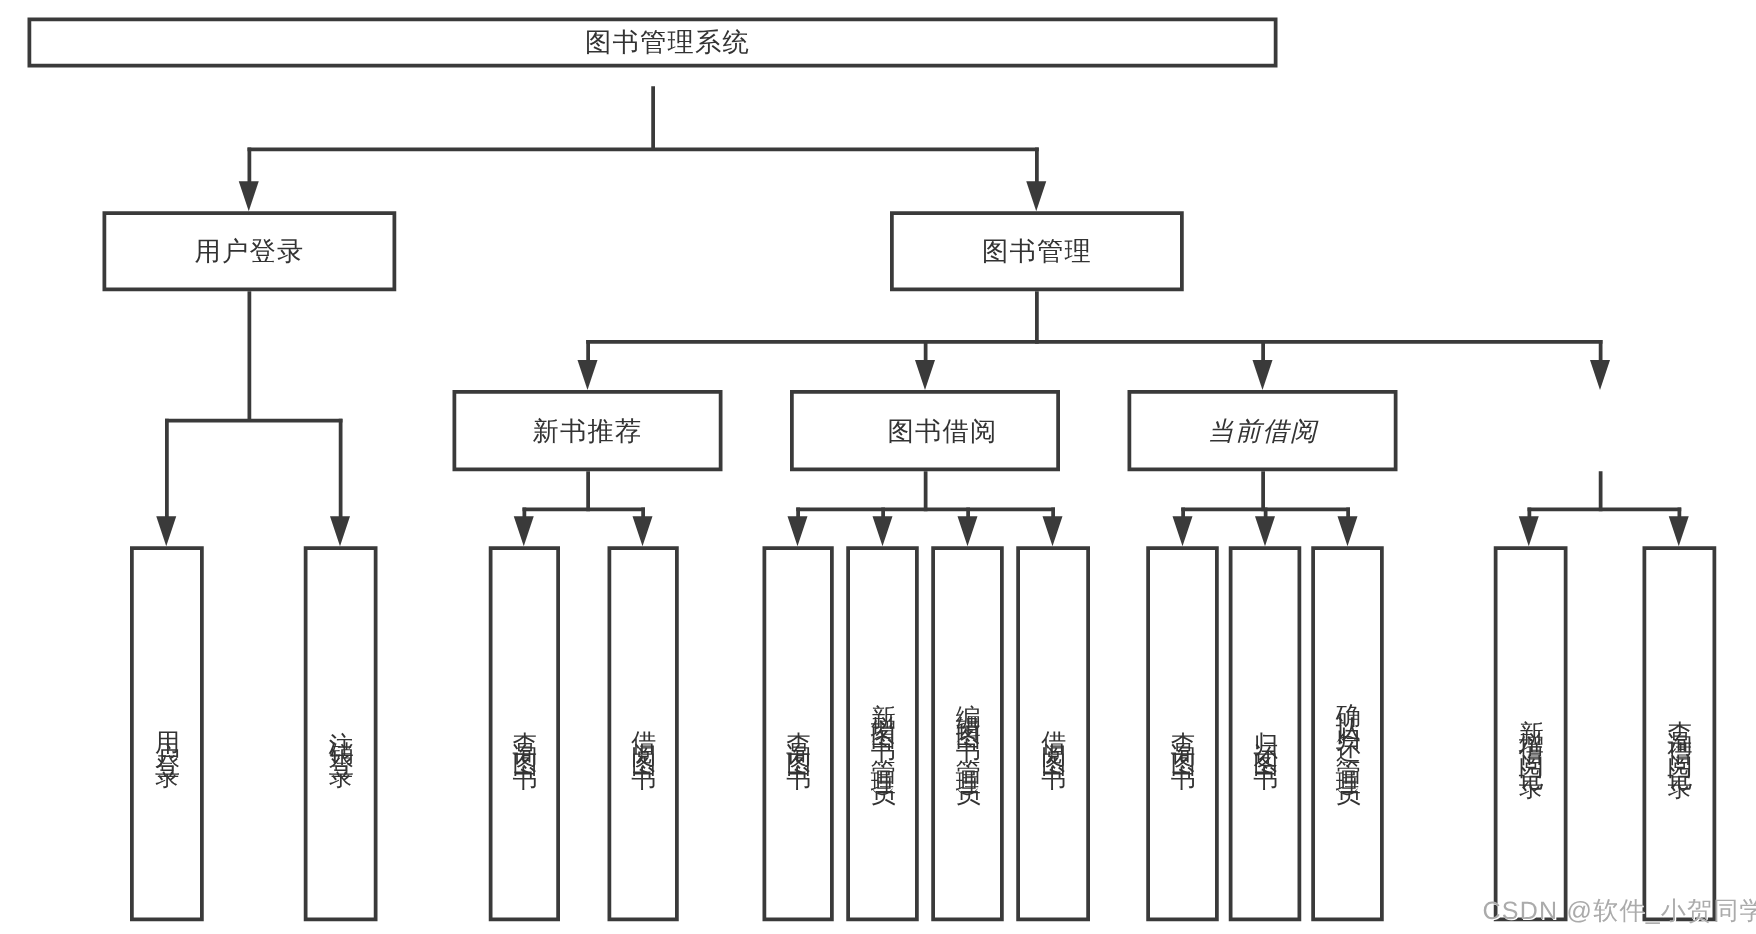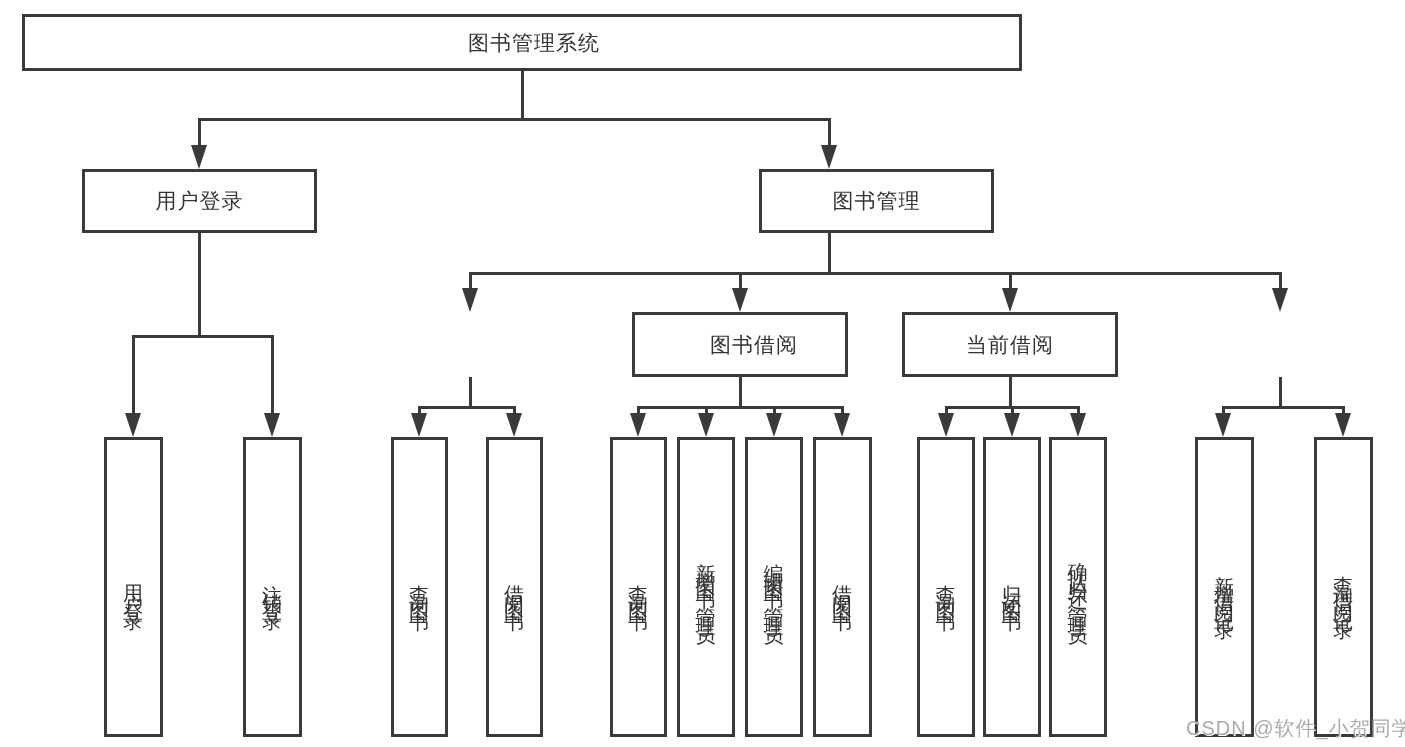--- a/index.html
+++ b/index.html
@@ -30,52 +30,53 @@
     position:absolute; left:1186px; top:715px; font-size:20px;
     color:#ababab; letter-spacing:1px; white-space:nowrap;
     text-shadow:1px 1px 0 #ffffff;
   }
 </style>
 </head>
 <body>
 
 <div id="canvas">
 
-  <div class="box" style="left:22px; top:14px; width:1000px; height:57px;padding-left:24px;">图书管理系统</div>
+  <div class="box" style="left:22px; top:14px; width:1000px; height:40px;padding-left:24px;">图书管理系统</div>
 
   <div class="vline" style="left:521px; top:69px; height:50px;"></div>
   <div class="hline" style="left:198px; top:118px; width:633px;"></div>
   <div class="vline" style="left:198px; top:118px; height:32px;"></div>
   <div class="ahead" style="left:191px; top:145px;"></div>
   <div class="vline" style="left:828px; top:118px; height:32px;"></div>
   <div class="ahead" style="left:821px; top:145px;"></div>
 
   <div class="box" style="left:82px; top:169px; width:235px; height:64px;">用户登录</div>
-  <div class="box" style="left:712px; top:169px; width:235px; height:64px;margin-left:47px;">图书管理</div>
+  <div class="box" style="left:712px; top:169px; width:235px; height:64px;">图书管理</div>
 
   <div class="vline" style="left:198px; top:233px; height:104px;"></div>
   <div class="hline" style="left:132px; top:335px; width:142px;"></div>
   <div class="vline" style="left:132px; top:335px; height:80px;"></div>
   <div class="ahead" style="left:125px; top:413px;"></div>
   <div class="vline" style="left:271px; top:335px; height:80px;"></div>
   <div class="ahead" style="left:264px; top:413px;"></div>
 
   <div class="vline" style="left:828px; top:233px; height:42px;"></div>
   <div class="hline" style="left:469px; top:272px; width:813px;"></div>
   <div class="vline" style="left:469px; top:272px; height:18px;"></div>
   <div class="ahead" style="left:462px; top:288px;"></div>
   <div class="vline" style="left:739px; top:272px; height:18px;"></div>
   <div class="ahead" style="left:732px; top:288px;"></div>
   <div class="vline" style="left:1009px; top:272px; height:18px;"></div>
   <div class="ahead" style="left:1002px; top:288px;"></div>
   <div class="vline" style="left:1279px; top:272px; height:18px;"></div>
   <div class="ahead" style="left:1272px; top:288px;"></div>
 
+  <div class="box" style="left:362px; top:312px; width:216px; height:65px;">新书推荐</div>
   <div class="box" style="left:632px; top:312px; width:216px; height:65px;padding-left:28px;">图书借阅</div>
-  <div class="box" style="left:902px; top:312px; width:216px; height:65px;">当前借阅</div>
+  <div class="box" style="left:902px; top:312px; width:216px; height:65px;font-style:italic;">当前借阅</div>
 
   <div class="vline" style="left:469px; top:377px; height:32px;"></div>
   <div class="hline" style="left:418px; top:406px; width:98px;"></div>
   <div class="vline" style="left:418px; top:406px; height:10px;"></div>
   <div class="ahead" style="left:411px; top:413px;"></div>
   <div class="vline" style="left:513px; top:406px; height:10px;"></div>
   <div class="ahead" style="left:506px; top:413px;"></div>
 
   <div class="vline" style="left:739px; top:377px; height:32px;"></div>
   <div class="hline" style="left:637px; top:406px; width:207px;"></div>

